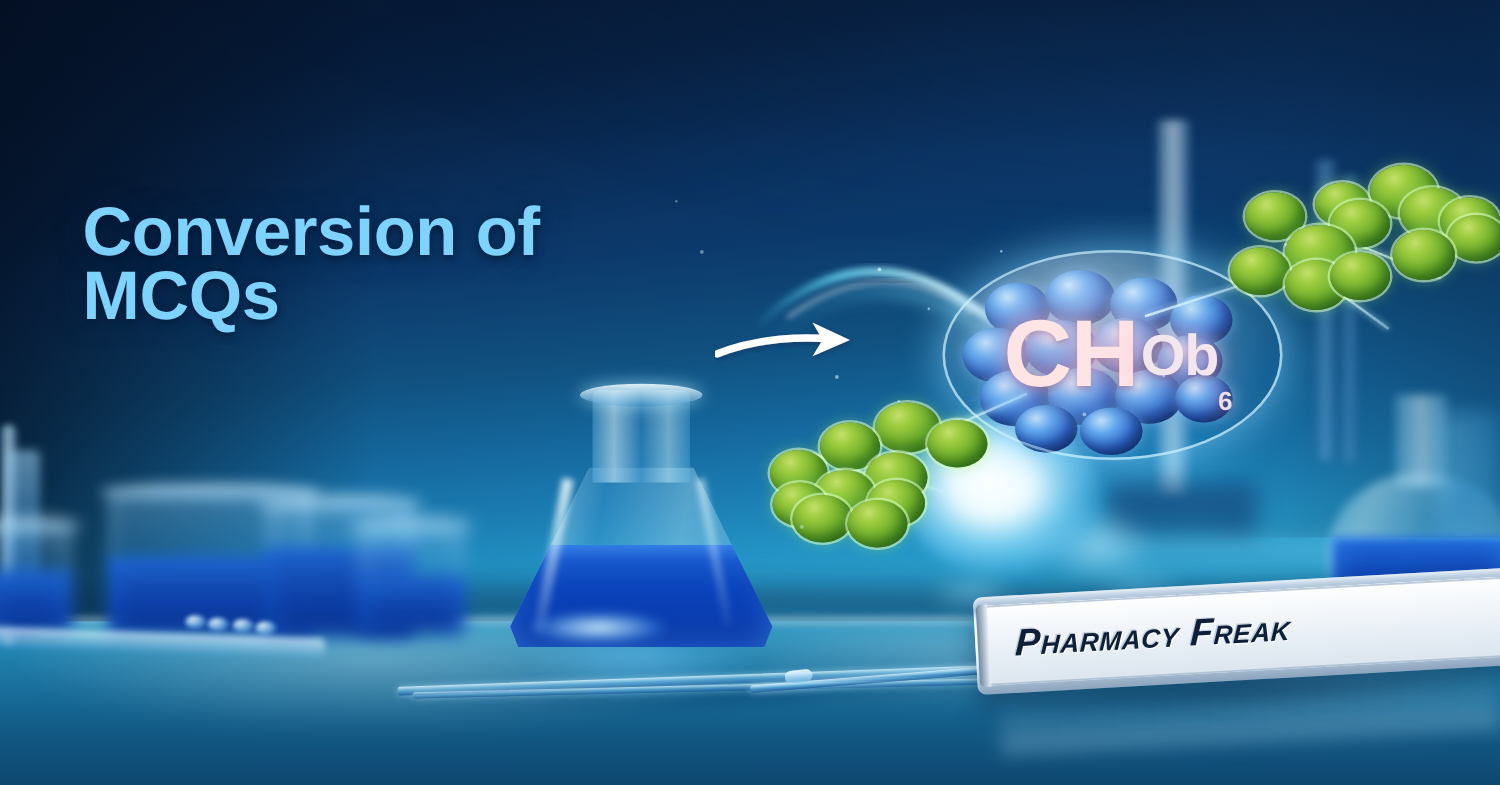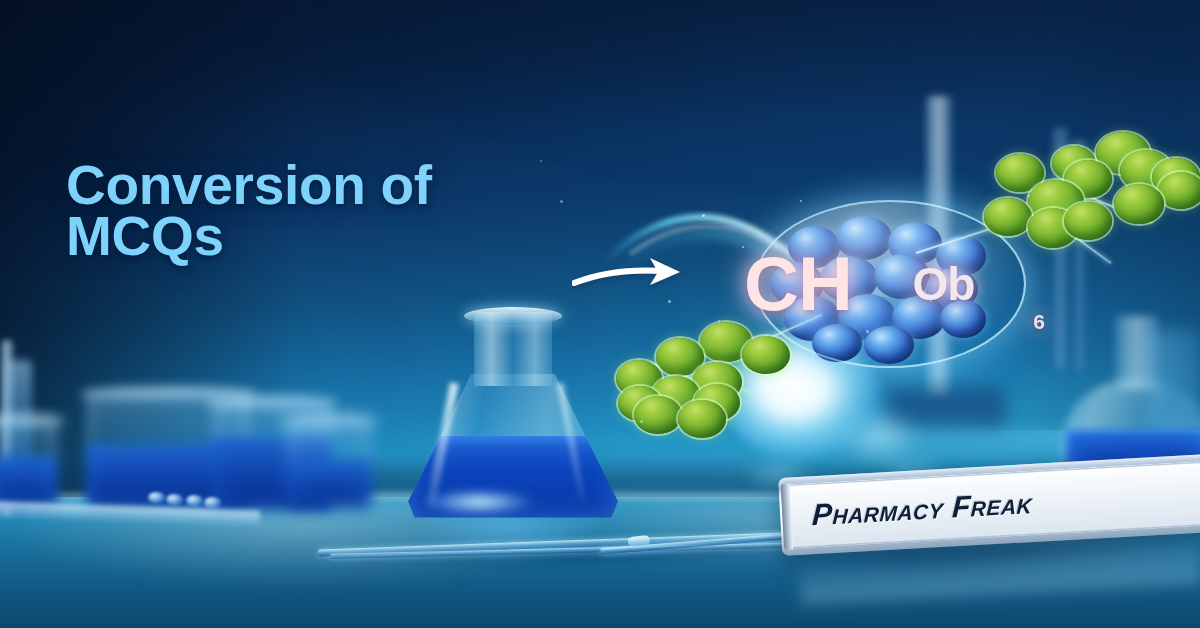--- a/index.html
+++ b/index.html
@@ -303,21 +303,21 @@
     background:radial-gradient(ellipse at 40% 32%, rgba(225,248,255,.40), rgba(120,205,250,.16) 52%, rgba(60,160,230,.06) 72%, rgba(40,140,215,0) 80%);
     box-shadow:0 0 0 2px rgba(215,246,255,.42), 0 0 34px rgba(130,215,255,.45);
   }
   .atom{
     position:absolute; border-radius:50%;
     background:radial-gradient(ellipse at 34% 28%, #bfe2fb 0%, #5ea6ee 26%, #2b63c8 58%, #17408f 85%, #102f6e 100%);
     box-shadow:0 0 10px rgba(120,190,255,.55), inset -4px -5px 10px rgba(8,26,70,.55);
   }
   .formula{
     position:absolute; left:0; top:0; width:300px; height:176px;
-    display:flex; align-items:center; justify-content:space-between;
+    display:flex; align-items:center; justify-content:center;
     color:#ffe4e6;
     text-shadow:0 0 18px rgba(255,190,210,.85), 0 0 40px rgba(255,160,190,.5), 0 2px 4px rgba(80,10,40,.3);
     letter-spacing:-1px;
     white-space:nowrap;
   }
   .f-ch{ font-size:76px; font-weight:700; line-height:1; }
   .f-ob{ font-size:46px; font-weight:700; line-height:1; margin-left:2px; color:#f3e7ee; }
   .f-sub{ font-size:21px; font-weight:700; line-height:1; align-self:flex-end; margin-bottom:40px; color:#ecdfe8; }
 
   

